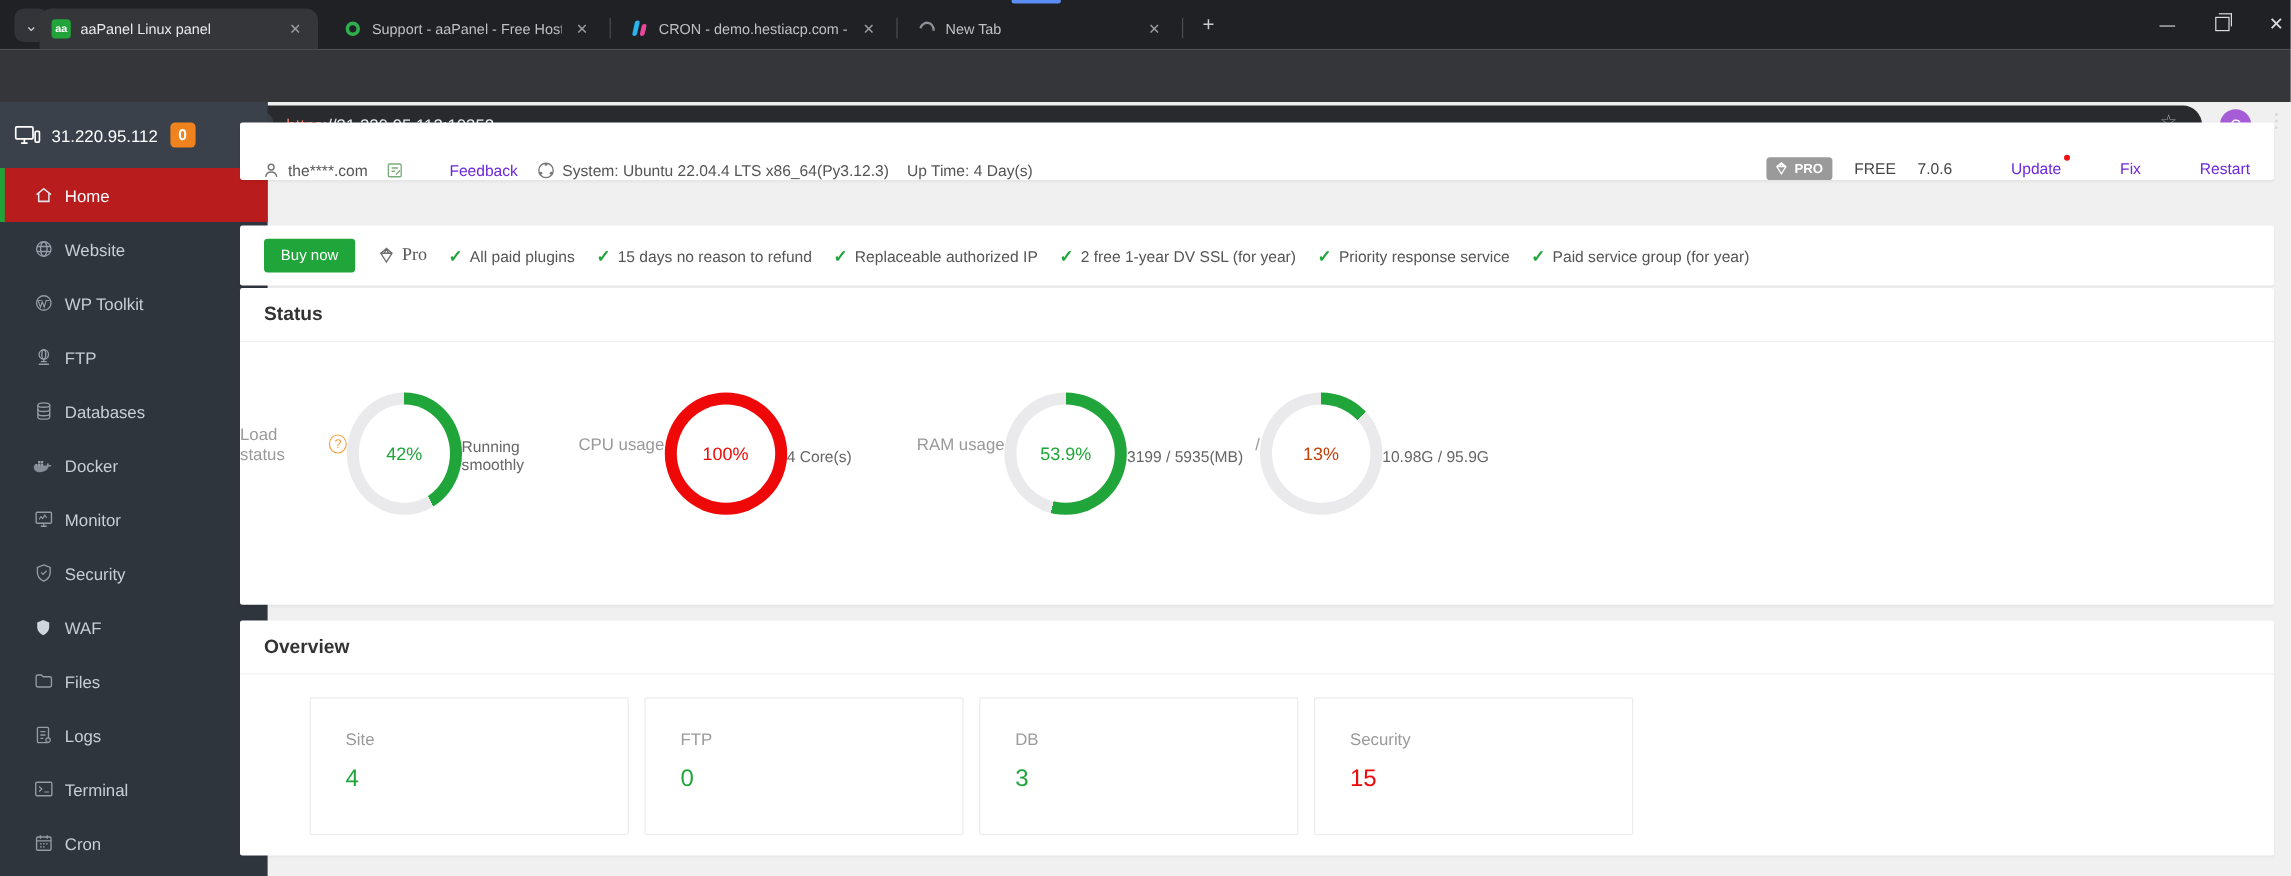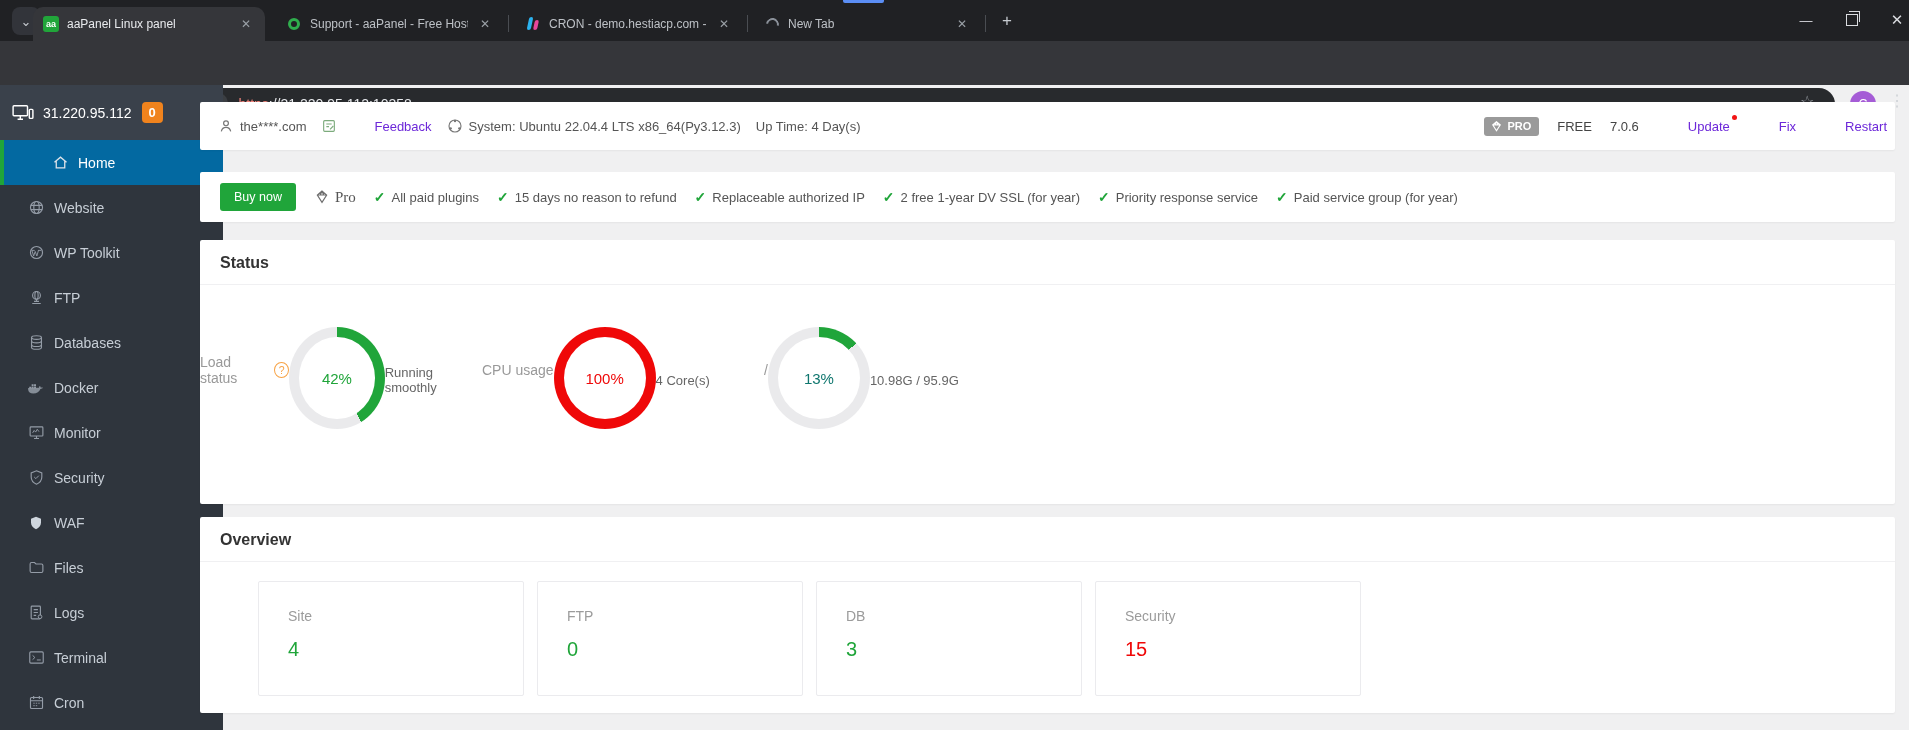--- a/index.html
+++ b/index.html
@@ -37,34 +37,34 @@
   #moredots{position:absolute;left:1888px;top:50px;color:#cfd3d8;font-size:16px;letter-spacing:0;width:18px;text-align:center;}
   
   #sidebar{position:absolute;left:0;top:85px;width:223px;height:645px;background:#2f353d;}
   #side-head{height:55px;background:#3a414b;display:flex;align-items:center;color:#fff;}
   #side-head svg{margin-left:12px;}
   #side-ip{font-size:14px;margin-left:9px;}
   #msg-badge{margin-left:10px;background:#f0831d;color:#fff;font-size:13px;font-weight:bold;border-radius:4px;padding:3px 7px;}
   .side-item{height:45px;display:flex;align-items:center;color:#c7ced6;font-size:14px;position:relative;}
   .side-item .si{width:18px;height:18px;margin-left:27px;color:#949ca7;display:flex;align-items:center;justify-content:center;}
   .side-item .lbl{margin-left:9px;}
-  .side-item.active{background:#0369a1;color:#fff;padding-left:24px;}
+  .side-item.active{background:#b91c1c;color:#fff;}
   .side-item.active:before{content:"";position:absolute;left:0;top:0;width:4px;height:100%;background:#20a53a;}
   .side-item.active .si{color:#dfe4ea;}
   
   .card{position:absolute;left:200px;width:1695px;background:#fff;border-radius:2px;box-shadow:0 1px 2px rgba(0,0,0,0.05);box-sizing:border-box;}
-  #header-card{top:102px;height:48px;display:flex;align-items:center;justify-content:space-between;padding:0 8px 0 18px;}
+  #header-card{top:102px;height:48px;display:flex;align-items:flex-end;justify-content:space-between;padding:0 20px 0 18px;}
   .hgroup{display:flex;align-items:center;gap:15px;color:#555;font-size:13px;}
   .hitem{display:flex;align-items:center;gap:6px;}
   .hicon{color:#777;display:flex;align-items:center;}
   .green{color:#6d28d9;margin-left:31px;}
   #pro-badge{background:#9a9a9a;color:#fff;border-radius:3px;display:flex;align-items:center;gap:4px;padding:3px 8px 3px 6px;font-size:11px;font-weight:bold;}
   .upd{position:relative;}
   .upd .dot{position:absolute;right:-7px;top:-4px;width:5px;height:5px;border-radius:50%;background:#f21414;}
-  #promo-card{top:172px;height:50px;display:flex;align-items:center;padding:0 20px;gap:18px;}
+  #promo-card{top:188px;height:50px;display:flex;align-items:center;padding:0 20px;gap:18px;}
   #buy-btn{background:#20a53a;color:#fff;font-size:12.5px;border:none;border-radius:3px;padding:7px 14px;}
   #pro-tag{display:flex;align-items:center;gap:5px;color:#555;font-family:"Liberation Serif",serif;font-size:15px;}
   #pro-tag .hicon{color:#6e6e6e;}
   .feat{display:flex;align-items:center;gap:6px;color:#555;font-size:13px;}
   .feat .ck{color:#20a53a;font-weight:bold;font-size:14px;}
   .sec-title{font-size:16px;font-weight:600;color:#333;padding:14px 0 12px 20px;}
   .sec-div{height:1px;background:#f0f0f2;}
   #status-card{top:240px;height:264px;}
   #gauges{display:flex;margin-top:26px;}
   .gcol{width:282px;display:flex;align-items:center;}
@@ -402,25 +402,36 @@
         </div>
       <div class="ring" style="background: conic-gradient(rgb(239, 8, 8) 0deg, rgb(239, 8, 8) 100%, rgb(234, 234, 236) 100%, rgb(234, 234, 236) 100%);">
         <div class="ring-inner">
             <span style="color: rgb(239, 8, 8);">100%</span>
           </div>
       </div>
       <div class="gcaption">4 Core(s)</div>
     </div>
     <div class="gcol">
       <div class="glabel-row">
+          <span class="glabel">RAM usage</span>
+        </div>
+      <div class="ring" style="background: conic-gradient(rgb(32, 165, 58) 0deg, rgb(32, 165, 58) 53.9%, rgb(234, 234, 236) 53.9%, rgb(234, 234, 236) 100%);">
+        <div class="ring-inner">
+            <span style="color: rgb(32, 165, 58);">53.9%</span>
+          </div>
+      </div>
+      <div class="gcaption">3199 / 5935(MB)</div>
+    </div>
+    <div class="gcol">
+      <div class="glabel-row">
           <span class="glabel">/</span>
         </div>
       <div class="ring" style="background: conic-gradient(rgb(32, 165, 58) 0deg, rgb(32, 165, 58) 13%, rgb(234, 234, 236) 13%, rgb(234, 234, 236) 100%);">
         <div class="ring-inner">
-            <span style="color: #0f766e;">13%</span>
+            <span style="color: #c2410c;">13%</span>
           </div>
       </div>
       <div class="gcaption">10.98G / 95.9G</div>
     </div>
   </div>
 </div>
 
 <div class="card" id="overview-card">
   <div class="sec-title">Overview</div>
   <div class="sec-div"></div>

